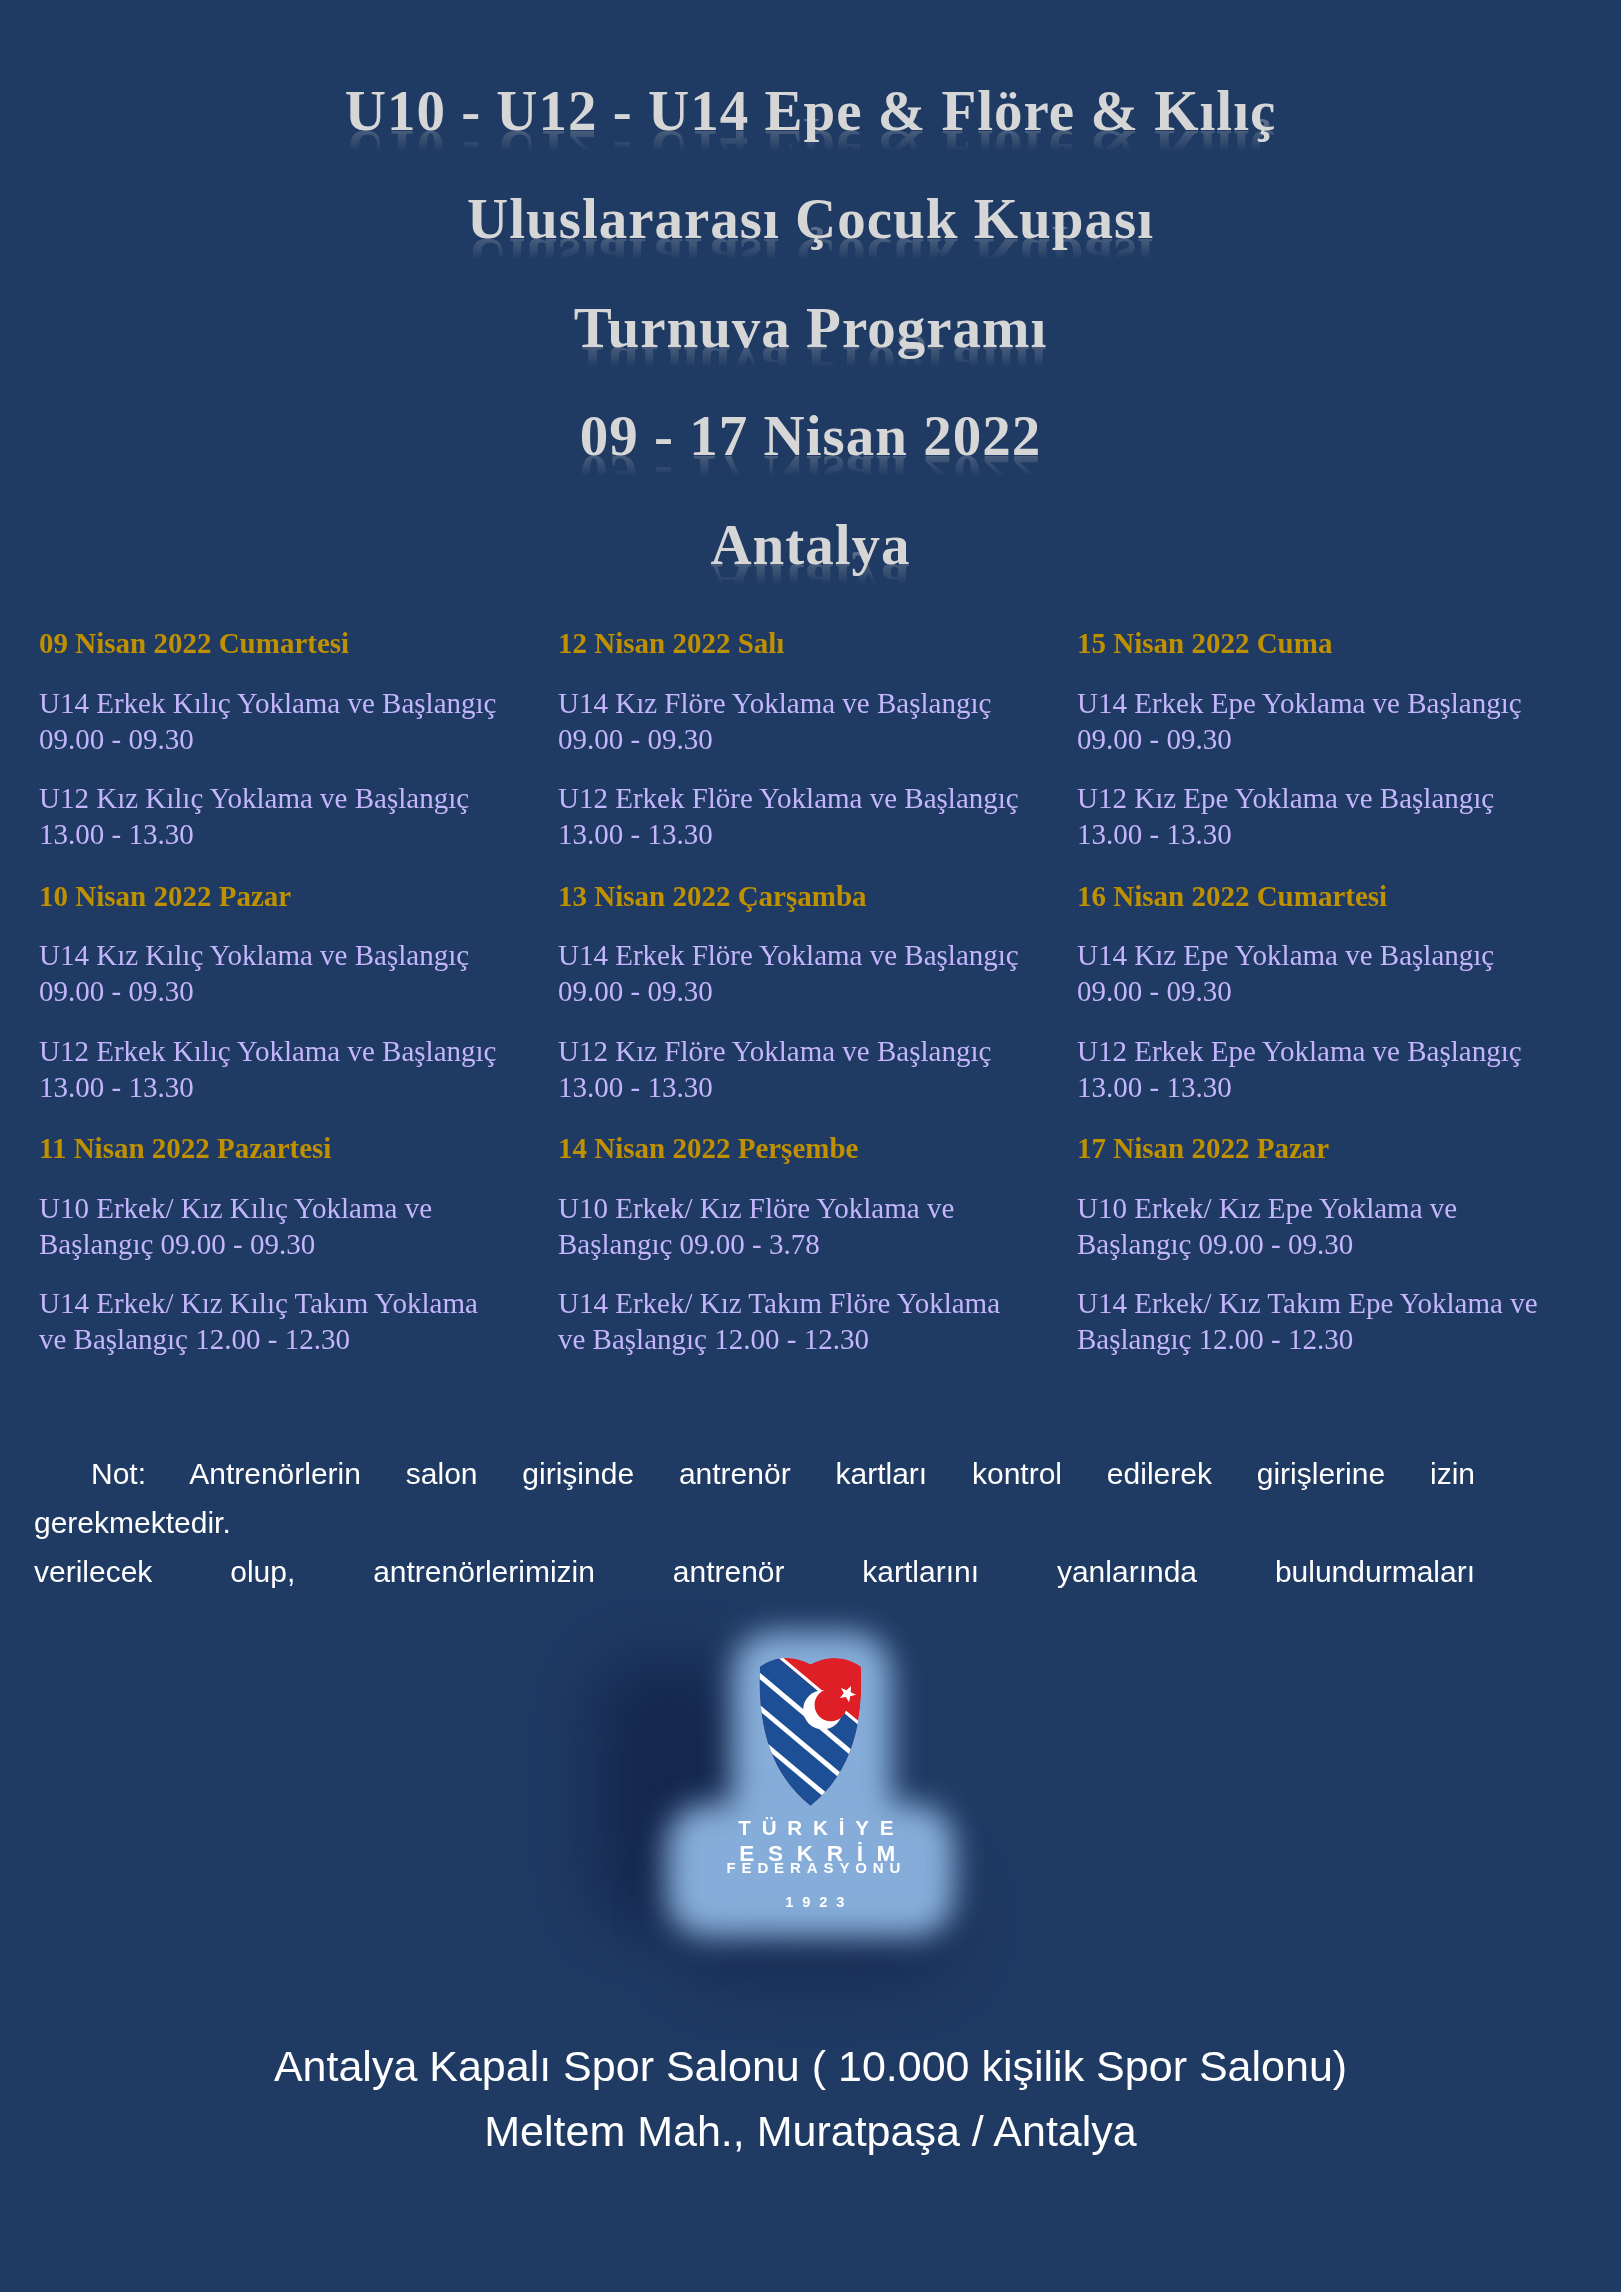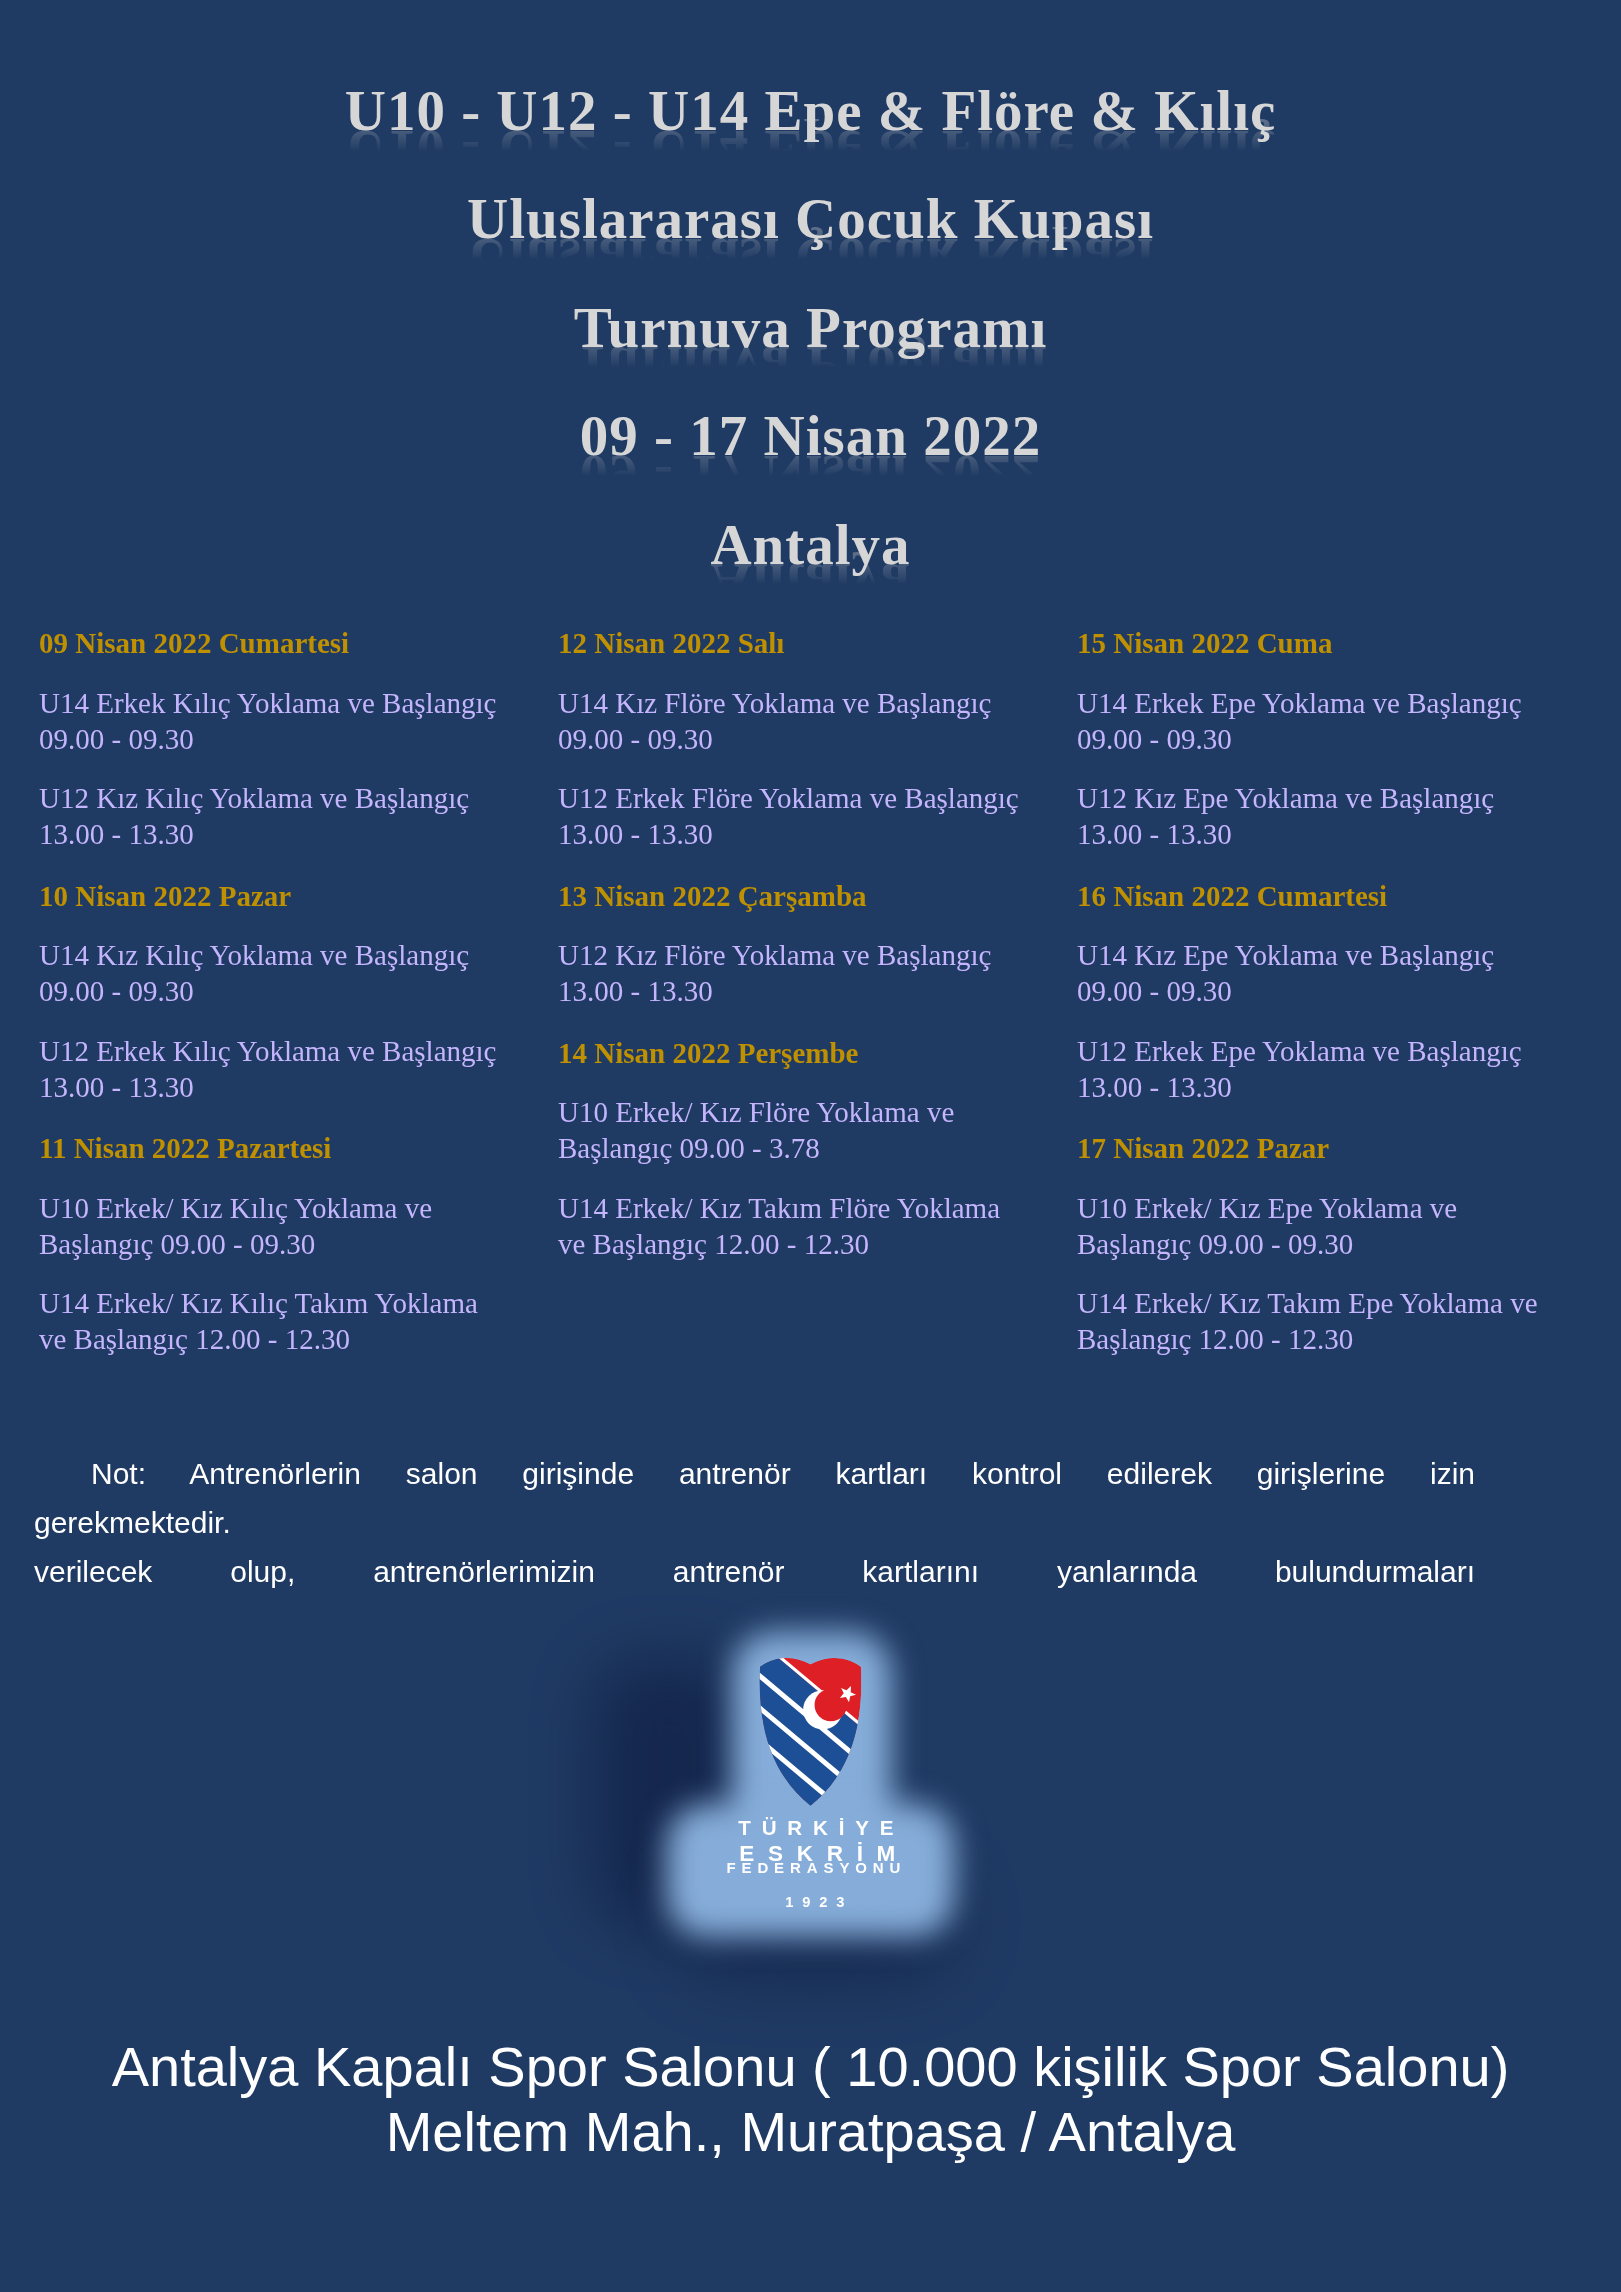--- a/index.html
+++ b/index.html
@@ -102,21 +102,21 @@
   .logo-t1{top:204px;font-size:20.6px;letter-spacing:10.8px;padding-left:10.8px;}
   .logo-t2{top:229px;font-size:22.5px;letter-spacing:13.7px;padding-left:13.7px;}
   .logo-t3{top:247px;font-size:15px;letter-spacing:5.9px;padding-left:5.9px;}
   .logo-t4{top:282px;font-size:14.7px;letter-spacing:8.8px;padding-left:8.8px;}
 
   
   .venue{
     position:absolute;top:2034px;left:0;width:100%;
     text-align:center;
     font-family:"Liberation Sans", sans-serif;
-    font-size:56px;line-height:65px;
+    font-size:43px;line-height:65px;
     color:#ffffff;
   }
 </style>
 </head>
 <body>
 
 <div class="title-block">
   <div class="tline">
     <span class="tline-main">U10 - U12 - U14 Epe &amp; Flöre &amp; Kılıç</span>
     <span class="tline-mirror" aria-hidden="true">U10 - U12 - U14 Epe &amp; Flöre &amp; Kılıç</span>
@@ -160,20 +160,21 @@
   </div>
 
   <div class="sched-col">
     <div class="day-block">
       <div class="day-header">12 Nisan 2022 Salı</div>
       <p class="event">U14 Kız Flöre Yoklama ve Başlangıç 09.00 - 09.30</p>
       <p class="event">U12 Erkek Flöre Yoklama ve Başlangıç 13.00 - 13.30</p>
     </div>
     <div class="day-block">
       <div class="day-header">13 Nisan 2022 Çarşamba</div>
+      <p class="event">U14 Erkek Flöre Yoklama ve Başlangıç 09.00 - 09.30</p>
       <p class="event">U12 Kız Flöre Yoklama ve Başlangıç 13.00 - 13.30</p>
     </div>
     <div class="day-block">
       <div class="day-header">14 Nisan 2022 Perşembe</div>
       <p class="event">U10 Erkek/ Kız Flöre Yoklama ve Başlangıç 09.00 - 3.78</p>
       <p class="event">U14 Erkek/ Kız Takım Flöre Yoklama ve Başlangıç 12.00 - 12.30</p>
     </div>
   </div>
 
   <div class="sched-col">

